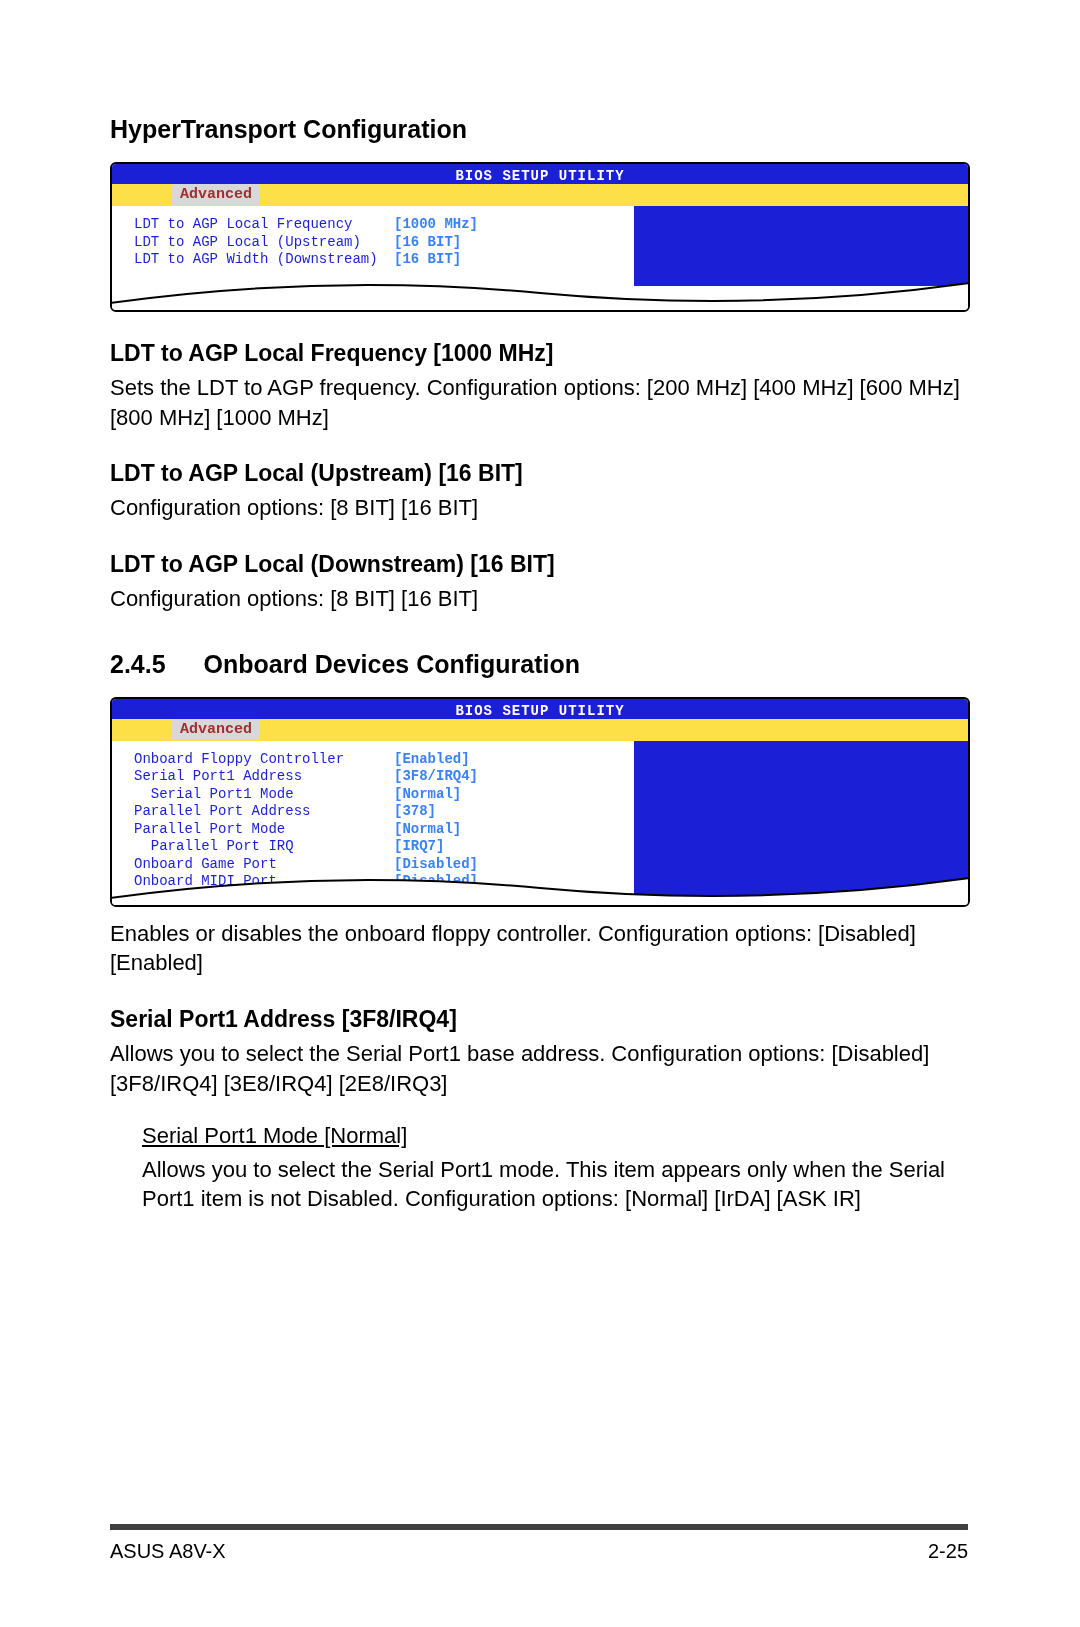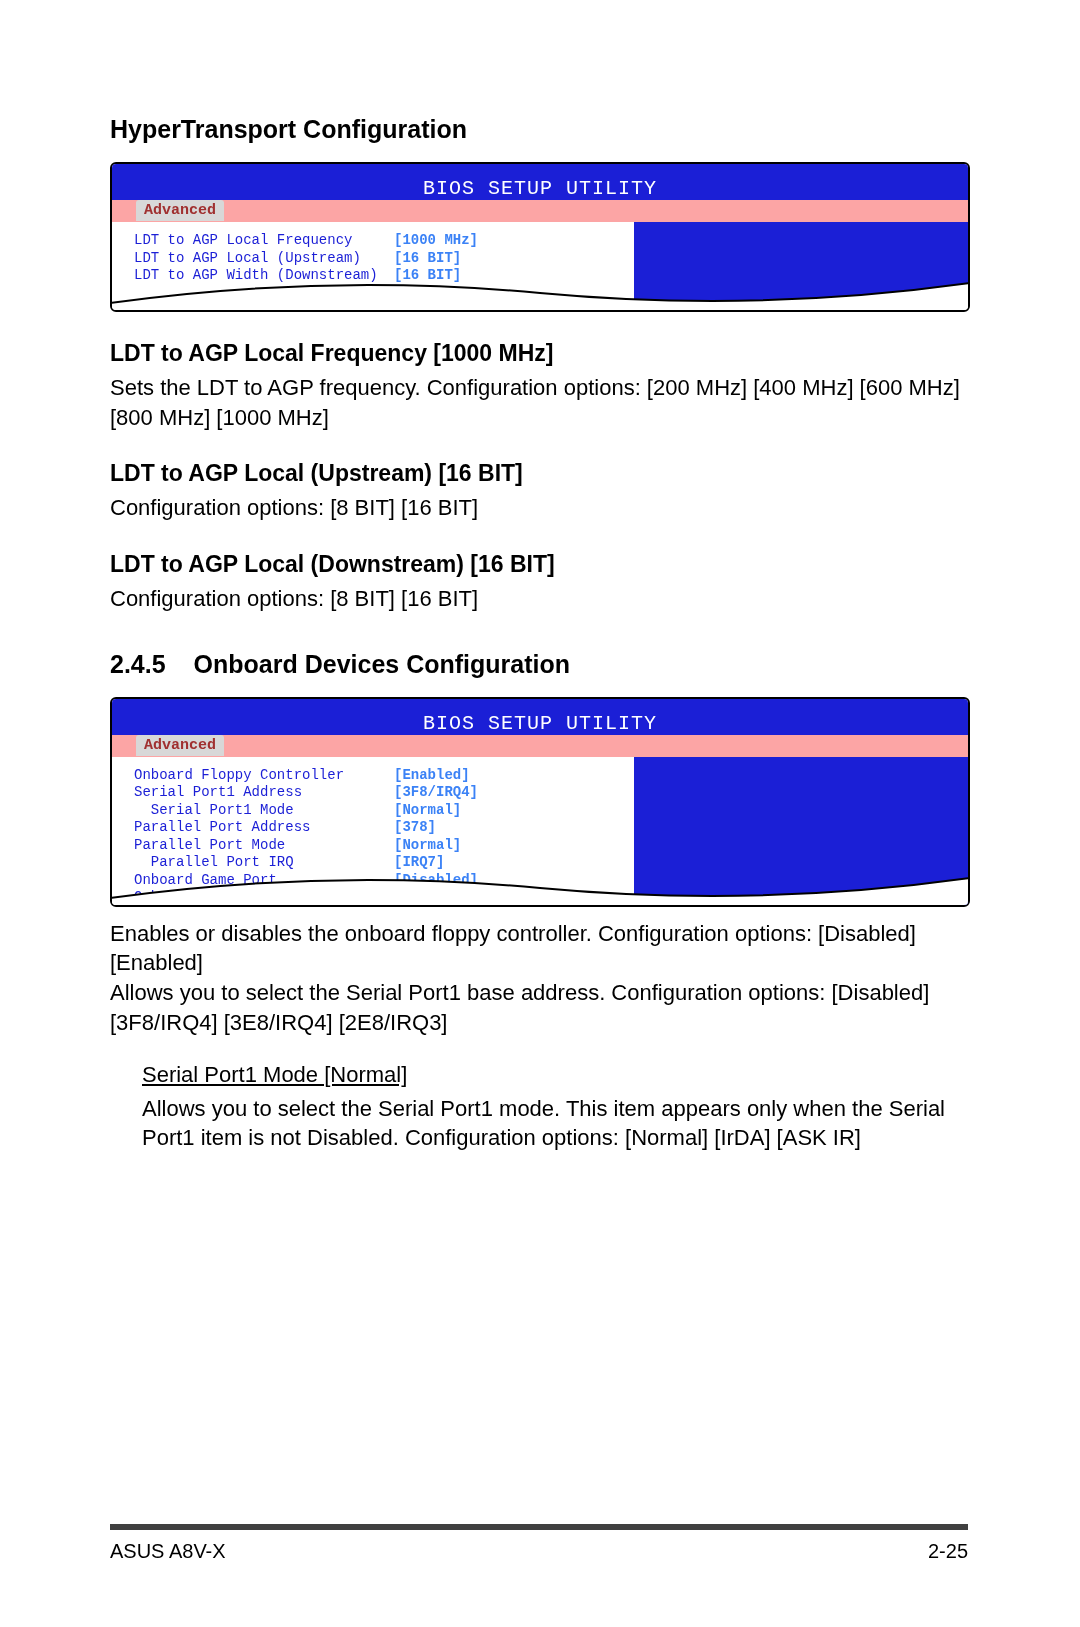--- a/index.html
+++ b/index.html
@@ -14,21 +14,21 @@
     .page {
       padding: 115px 110px 60px 110px;
     }
     .h2 {
       font-size: 25px;
       font-weight: bold;
       margin-bottom: 18px;
     }
     .h2-num {
       display: inline-block;
-      margin-right: 28px;
+      margin-right: 38px;
     }
     .h3 {
       font-size: 23px;
       font-weight: bold;
       margin-top: 28px;
       margin-bottom: 6px;
     }
     .h3-under {
       font-size: 22px;
       text-decoration: underline;
@@ -47,29 +47,29 @@
       border: 2px solid #000;
       border-radius: 6px;
       overflow: hidden;
       background: #fff;
       margin: 6px 0 12px 0;
     }
     .bios-header {
       background: #1b1fd6;
       color: #fff;
       font-family: "Courier New", monospace;
-      font-weight: normal;
+      font-weight: bold;
       text-align: center;
-      padding: 13px 0 0 0;
-      font-size: 20px;
+      padding: 4px 0 0 0;
+      font-size: 14px;
       letter-spacing: 1px;
     }
     .bios-tabrow {
-      background: #fca5a5;
-      padding: 0 0 0 24px;
+      background: #fde047;
+      padding: 0 0 0 60px;
       height: 22px;
     }
     .bios-tab {
       display: inline-block;
       background: #d8d8d8;
       color: #a03030;
       font-family: "Courier New", monospace;
       font-weight: bold;
       font-size: 15px;
       padding: 2px 8px;
@@ -167,20 +167,21 @@
       <div class="bios-right"></div>
     </div>
     <svg class="bios-curve" viewBox="0 0 860 40" preserveAspectRatio="none">
       <path d="M0,40 L0,32 Q215,2 430,22 Q645,42 860,12 L860,40 Z" fill="#fff"></path>
       <path d="M0,32 Q215,2 430,22 Q645,42 860,12" fill="none" stroke="#000" stroke-width="2"></path>
     </svg>
   </div>
 
   <div class="body-text">Enables or disables the onboard floppy controller. Configuration options: [Disabled] [Enabled]</div>
 
+  <div class="h3">Serial Port1 Address [3F8/IRQ4]</div>
   <div class="body-text">Allows you to select the Serial Port1 base address. Configuration options: [Disabled] [3F8/IRQ4] [3E8/IRQ4] [2E8/IRQ3]</div>
 
   <div class="indent">
     <div class="h3-under">Serial Port1 Mode [Normal]</div>
     <div class="body-text">Allows you to select the Serial Port1 mode. This item appears only when the Serial Port1 item is not Disabled. Configuration options: [Normal] [IrDA] [ASK IR]</div>
   </div>
 
 </div>
 
 <div class="footer">

